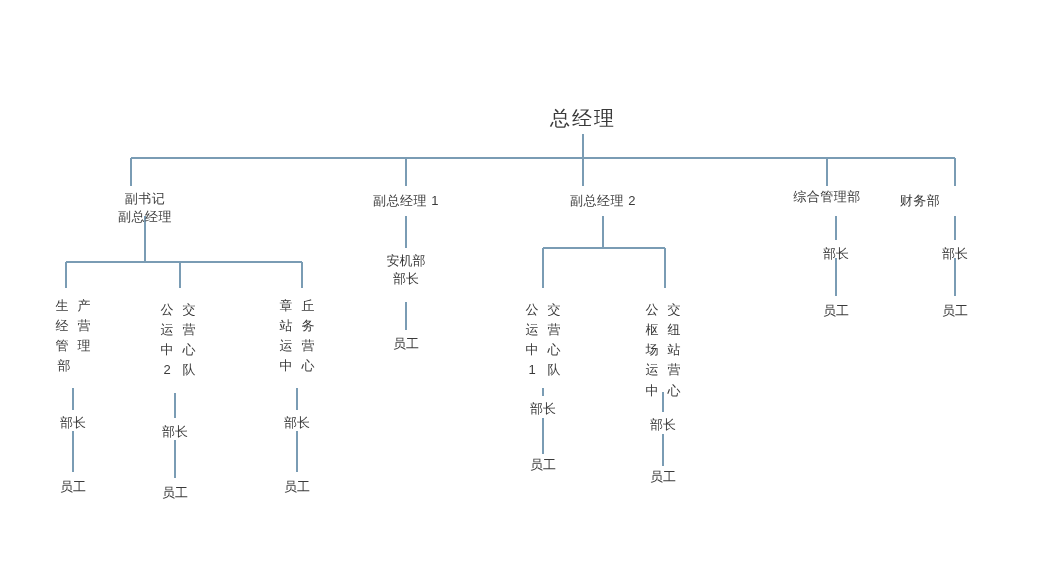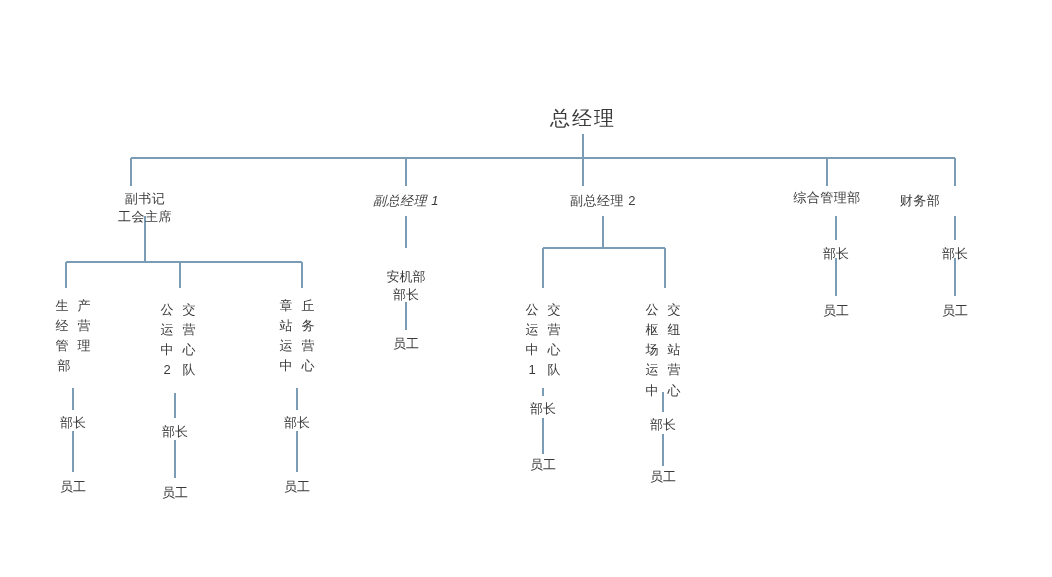--- a/index.html
+++ b/index.html
@@ -42,21 +42,20 @@
   .root {
     font-size: 20px;
     letter-spacing: 2px;
   }
   .lvl2 {
     font-size: 13px;
     letter-spacing: 0.5px;
   }
   .lvl3 {
     font-size: 13px;
-    margin-top: 16px;
   }
   .leaf {
     font-size: 13px;
   }
   
   .vstack {
     position: absolute;
     transform: translateX(-50%);
     font-size: 13px;
     line-height: 1.55;
@@ -128,32 +127,32 @@
       <path d="M663 434 L663 466"></path>
     </g>
   </svg>
 
   <div class="node root" style="left:583px; top:105px;">
     <span class="line">总经理</span>
   </div>
 
   <div class="node lvl2" style="left:145px; top:190px;">
     <span class="line">副书记</span>
-    <span class="line">工会主席</span>
-  </div>
-
-  <div class="node lvl2" style="left:406px; top:192px;font-style:italic;">
+    <span class="line">副总经理</span>
+  </div>
+
+  <div class="node lvl2" style="left:406px; top:192px;">
     <span class="line">副总经理 1</span>
   </div>
 
   <div class="node lvl2" style="left:603px; top:192px;">
     <span class="line">副总经理 2</span>
   </div>
 
-  <div class="node lvl2" style="left:827px; top:189px;">
+  <div class="node lvl2" style="left:827px; top:189px;font-family:Liberation Mono, monospace;">
     <span class="line">综合管理部</span>
   </div>
 
   <div class="node lvl2" style="left:920px; top:192px;">
     <span class="line">财务部</span>
   </div>
 
   <div class="vstack" style="left:73px; top:296px;">
     <div class="row">
         <span>生</span>

